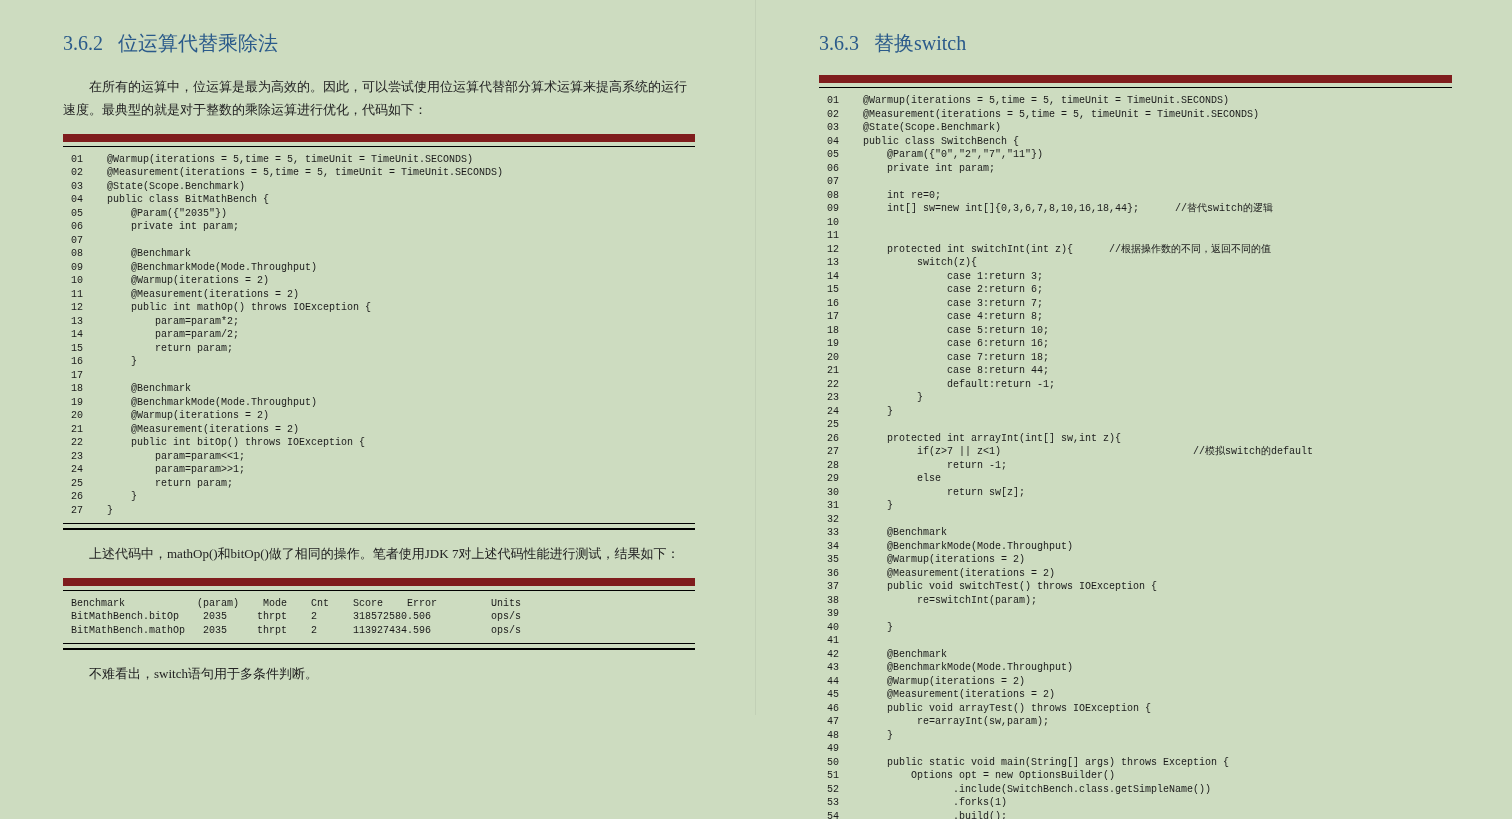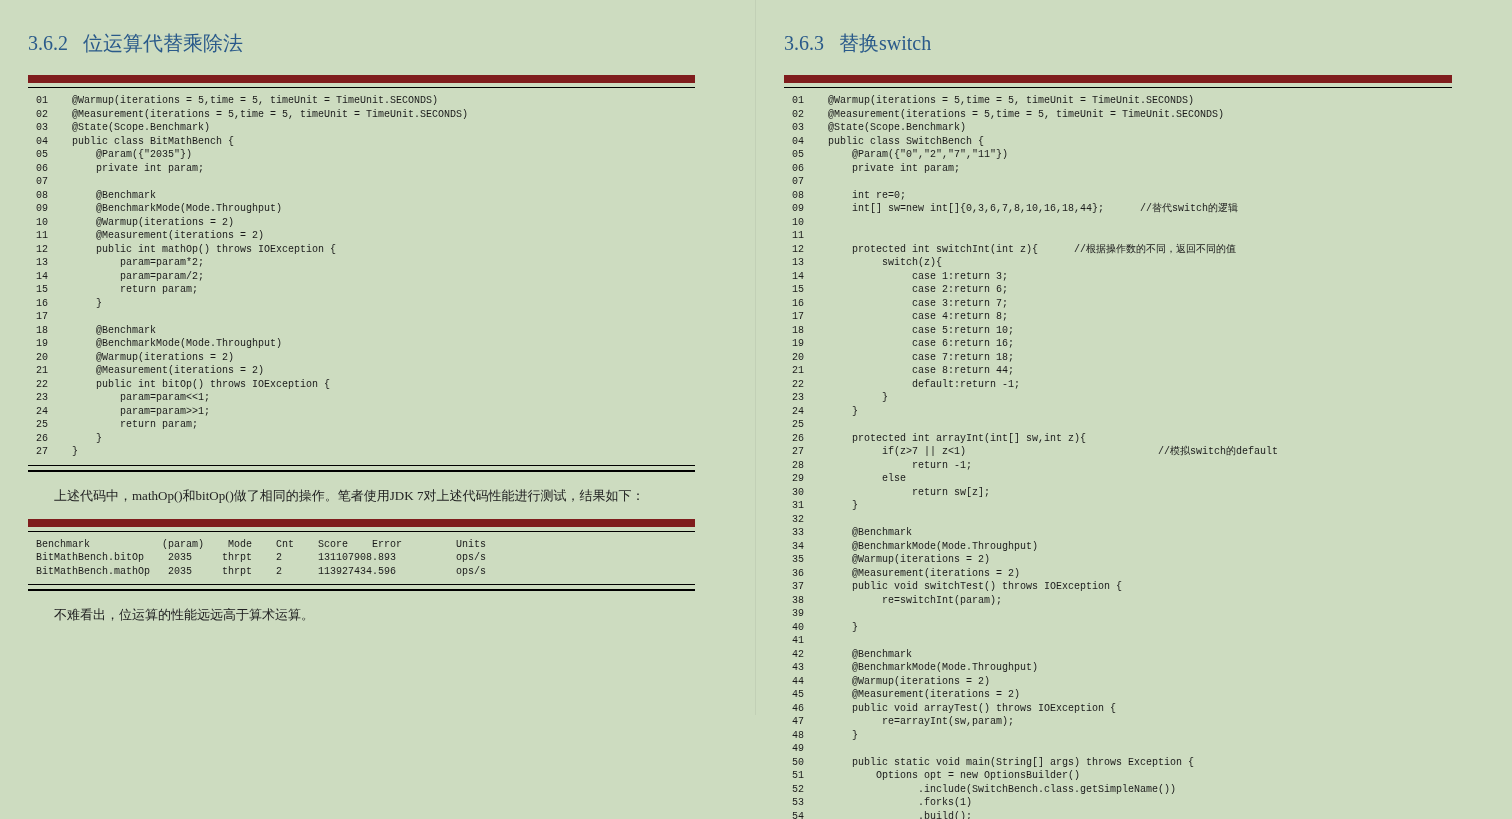--- a/index.html
+++ b/index.html
@@ -5,21 +5,21 @@
   *{margin:0;padding:0;box-sizing:border-box;}
   body{
     background:#cddcc0;
     font-family:"Songti SC","SimSun",serif;
     width:1512px;height:819px;
     overflow:hidden;
     display:flex;
   }
   .page{
     width:756px;height:715px;
-    padding:30px 60px 20px 28px;
+    padding:30px 60px 20px 63px;
     position:relative;
   }
   .page-left{border-right:1px solid rgba(0,0,0,0.05);}
   .section-title{
     color:#2a5a8a;
     font-size:20px;
     font-weight:normal;
     margin-bottom:18px;
     font-family:"Songti SC","SimSun",serif;
   }
@@ -51,20 +51,21 @@
   }
 </style>
 </head>
 <body>
 
 <div class="page page-left">
   <h2 class="section-title">
     <span>3.6.2</span>&nbsp;&nbsp;
     <span>位运算代替乘除法</span>
   </h2>
+  <p class="body-text">在所有的运算中，位运算是最为高效的。因此，可以尝试使用位运算代替部分算术运算来提高系统的运行速度。最典型的就是对于整数的乘除运算进行优化，代码如下：</p>
 
   <div class="code-block">
     <div class="code-inner">
       <pre>01    @Warmup(iterations = 5,time = 5, timeUnit = TimeUnit.SECONDS)
 02    @Measurement(iterations = 5,time = 5, timeUnit = TimeUnit.SECONDS)
 03    @State(Scope.Benchmark)
 04    public class BitMathBench {
 05        @Param({"2035"})
 06        private int param;
 07    
@@ -89,26 +90,26 @@
 26        }
 27    }</pre>
     </div>
   </div>
 
   <p class="body-text">上述代码中，mathOp()和bitOp()做了相同的操作。笔者使用JDK 7对上述代码性能进行测试，结果如下：</p>
 
   <div class="code-block">
     <div class="code-inner">
       <pre>Benchmark            (param)    Mode    Cnt    Score    Error         Units
-BitMathBench.bitOp    2035     thrpt    2      131107908.893          ops/s
+BitMathBench.bitOp    2035     thrpt    2      318572580.506          ops/s
 BitMathBench.mathOp   2035     thrpt    2      113927434.596          ops/s</pre>
     </div>
   </div>
 
-  <p class="body-text">不难看出，位运算的性能远远高于算术运算。</p>
+  <p class="body-text">不难看出，switch语句用于多条件判断。</p>
 </div>
 
 <div class="page page-right">
   <h2 class="section-title">
     <span>3.6.3</span>&nbsp;&nbsp;
     <span>替换switch</span>
   </h2>
 
   <div class="code-block">
     <div class="code-inner">

